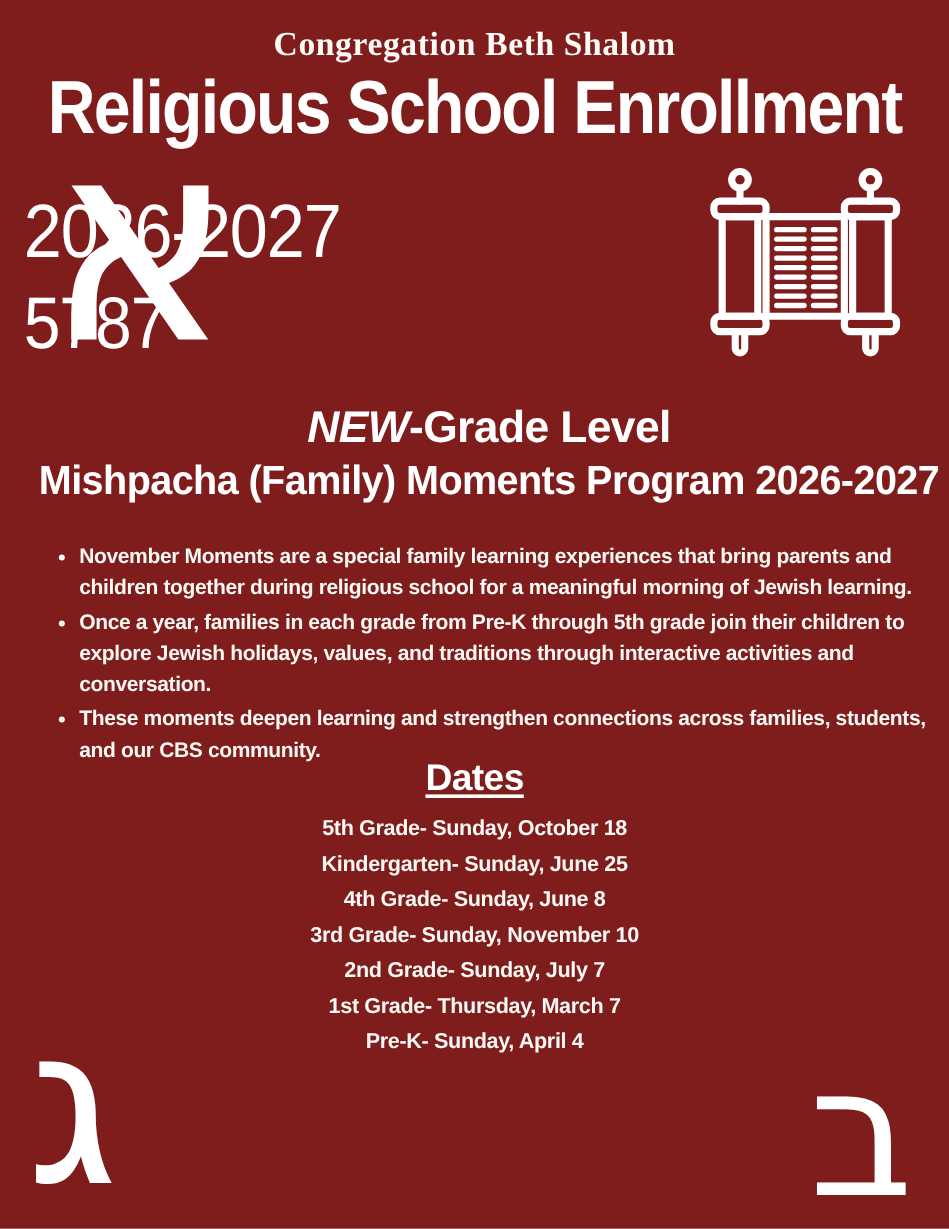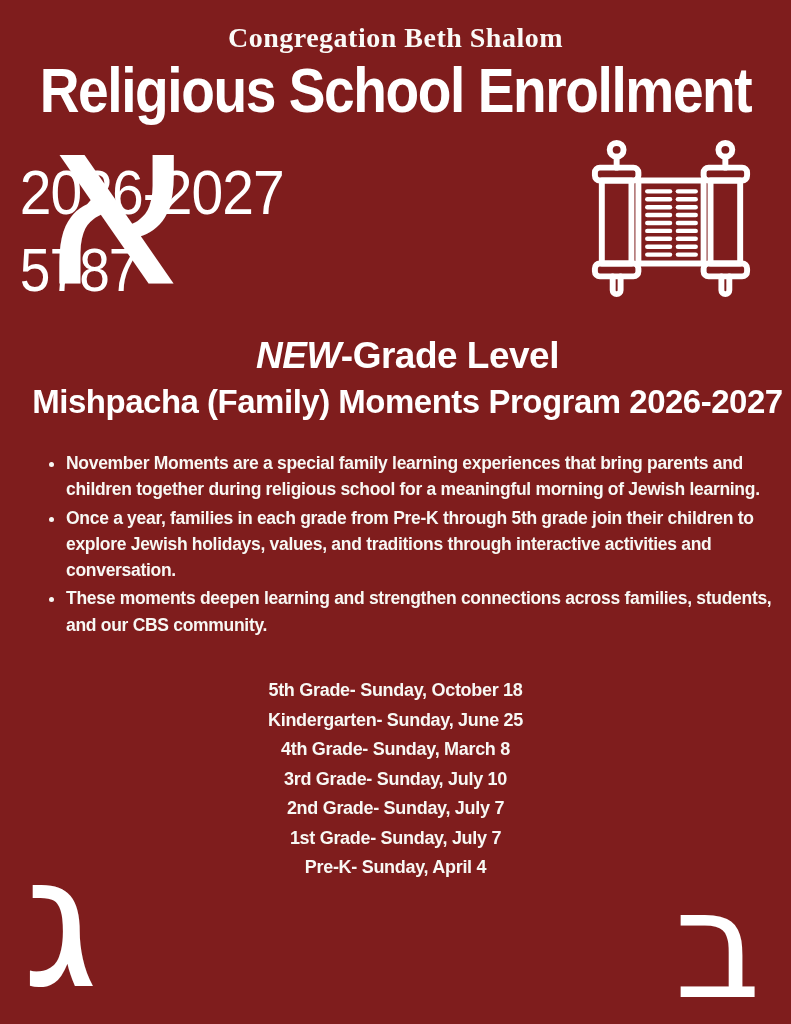--- a/index.html
+++ b/index.html
@@ -123,27 +123,28 @@
     <div class="ph-line1"><span class="new">NEW</span><span>-Grade Level</span></div>
     <div class="ph-line2">Mishpacha (Family) Moments Program 2026-2027</div>
   </div>
 
   <ul class="bullets">
     <li>November Moments are a special family learning experiences that bring parents and children together during religious school for a meaningful morning of Jewish learning.</li>
     <li>Once a year, families in each grade from Pre-K through 5th grade join their children  to explore Jewish holidays, values, and traditions through interactive activities and conversation.</li>
     <li>These moments deepen learning and strengthen connections across families, students, and our CBS community.</li>
   </ul>
 
+  <div class="dates-heading"><span>Dates</span></div>
 
   <ul class="dates-list">
     <li>5th Grade- Sunday, October 18</li>
     <li>Kindergarten- Sunday, June 25</li>
-    <li>4th Grade- Sunday, March 8</li>
-    <li>3rd Grade- Sunday, July 10</li>
+    <li>4th Grade- Sunday, June 8</li>
+    <li>3rd Grade- Sunday, November 10</li>
     <li>2nd Grade- Sunday, July 7</li>
-    <li>1st Grade- Sunday, July 7</li>
+    <li>1st Grade- Thursday, March 7</li>
     <li>Pre-K- Sunday, April 4</li>
   </ul>
 
   <div class="hebrew gimel">ג</div>
   <div class="hebrew bet">ב</div>
 
 </div>
 
 </body></html>

